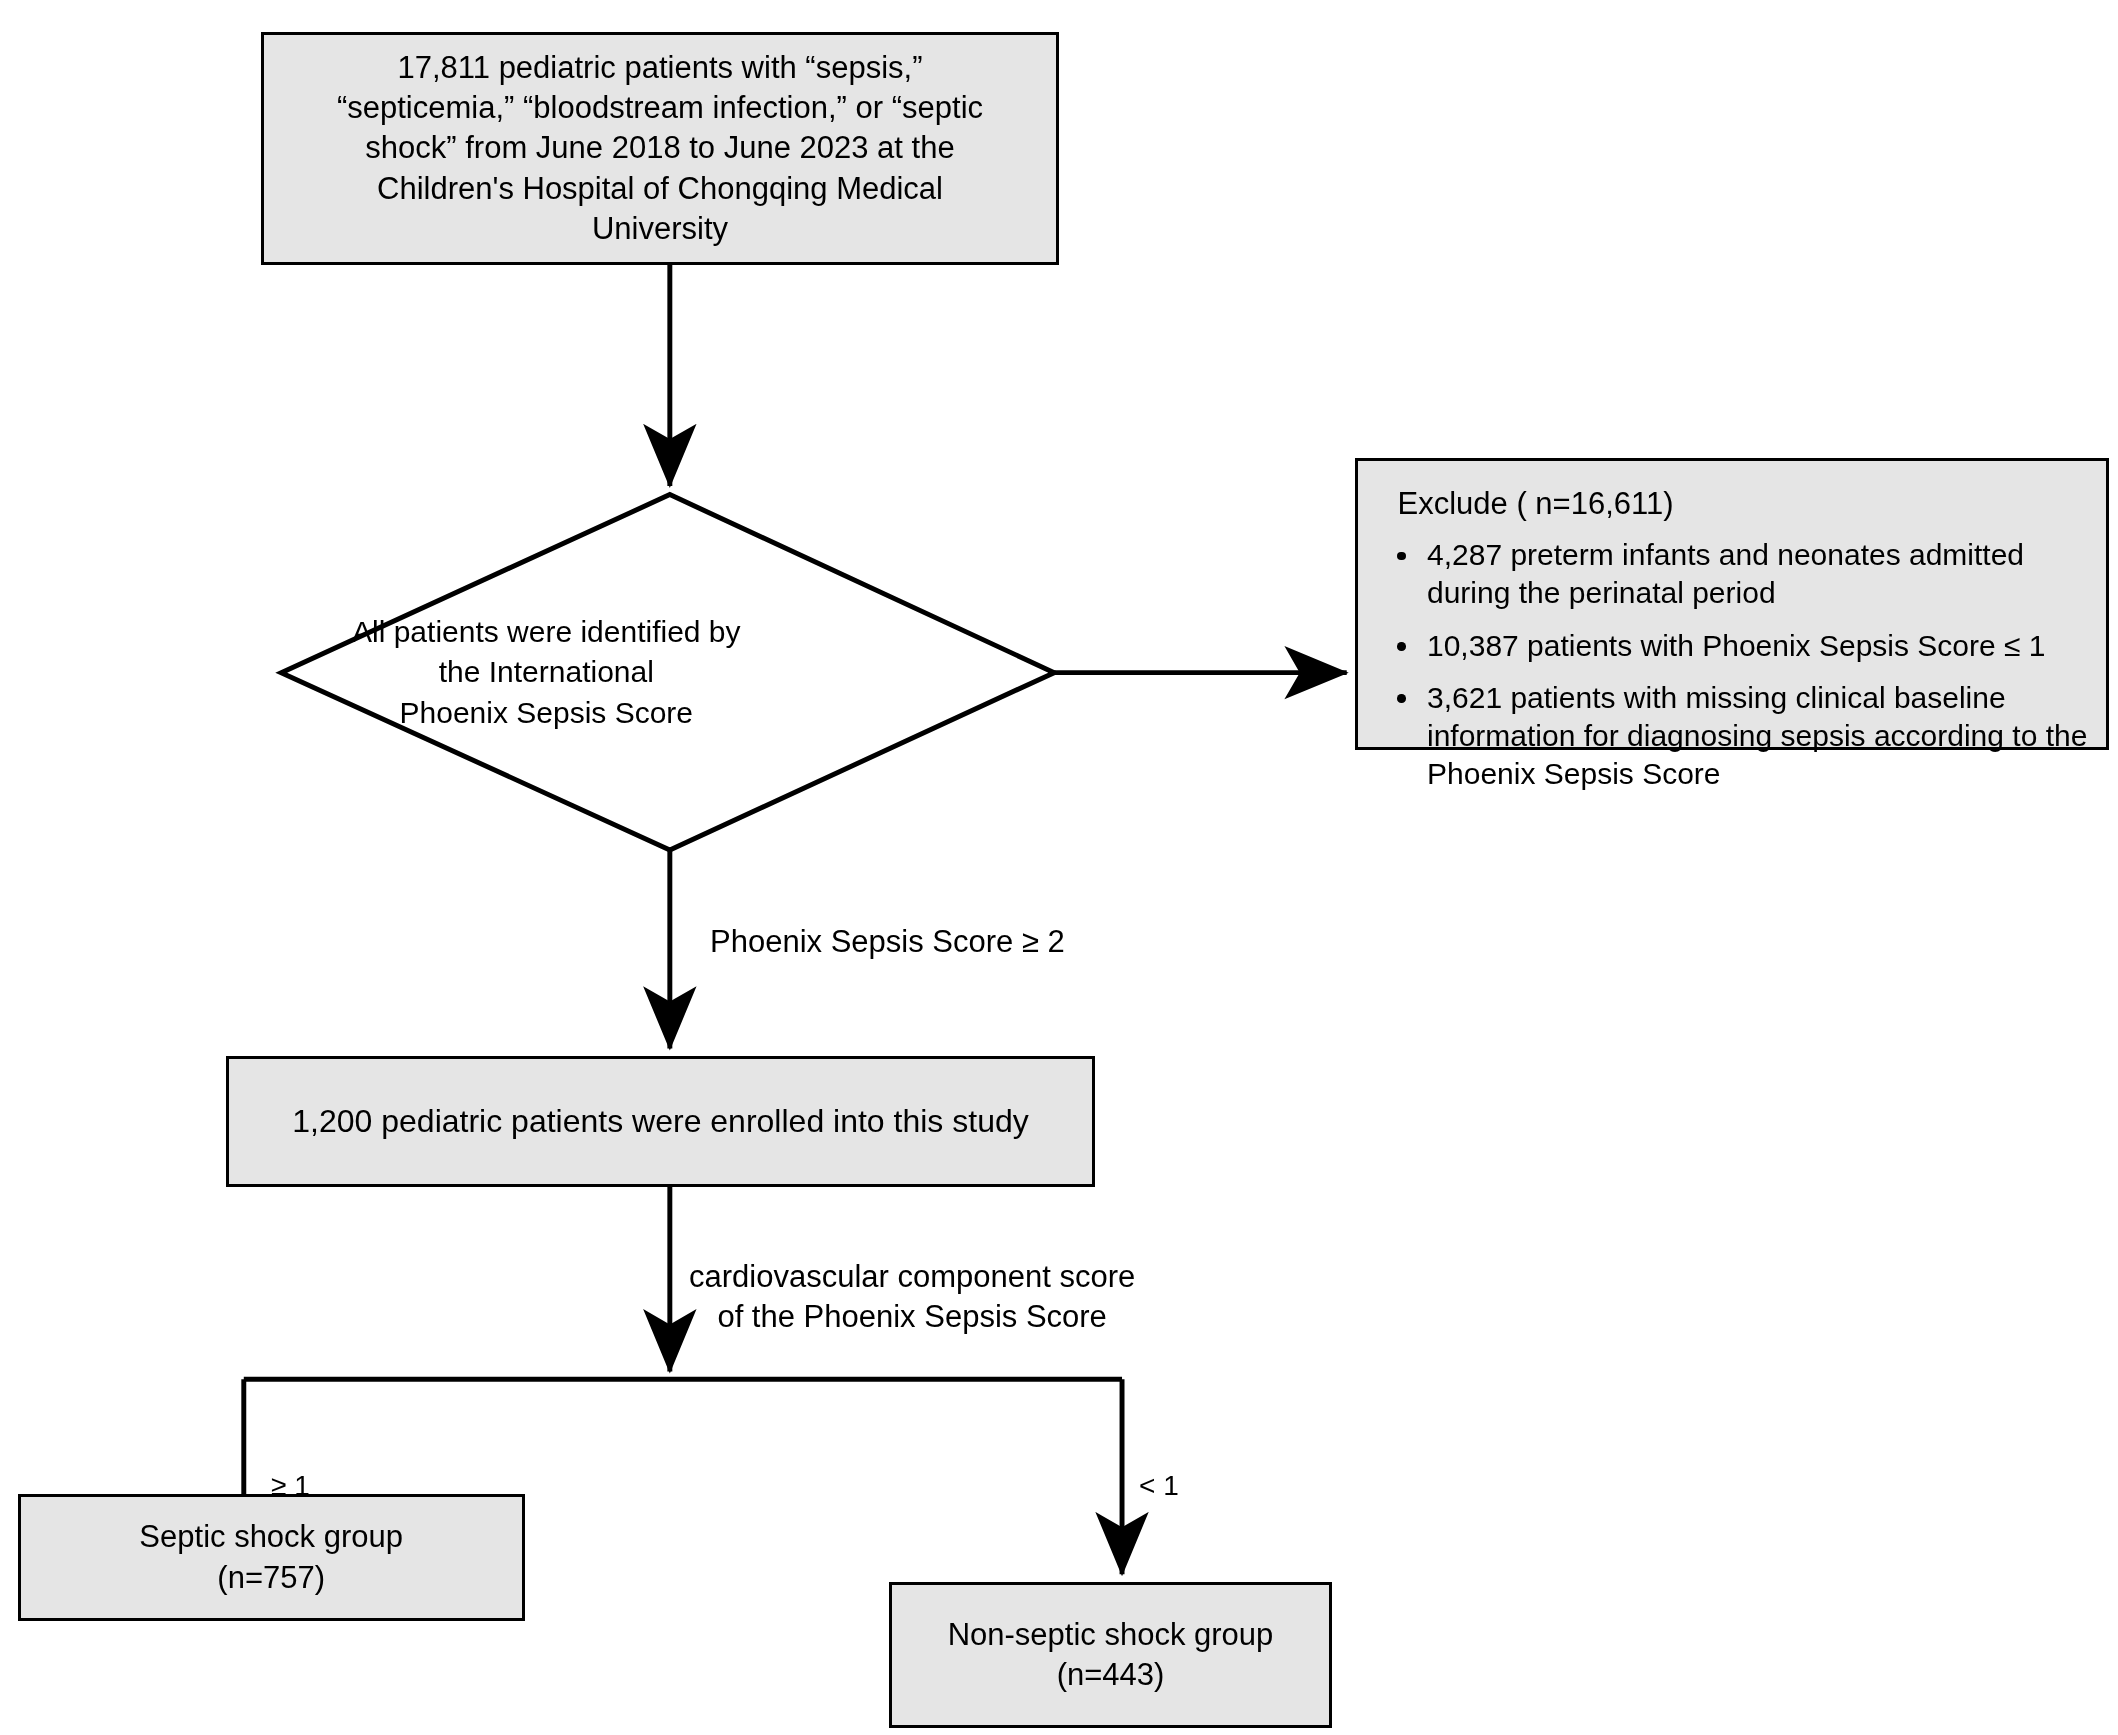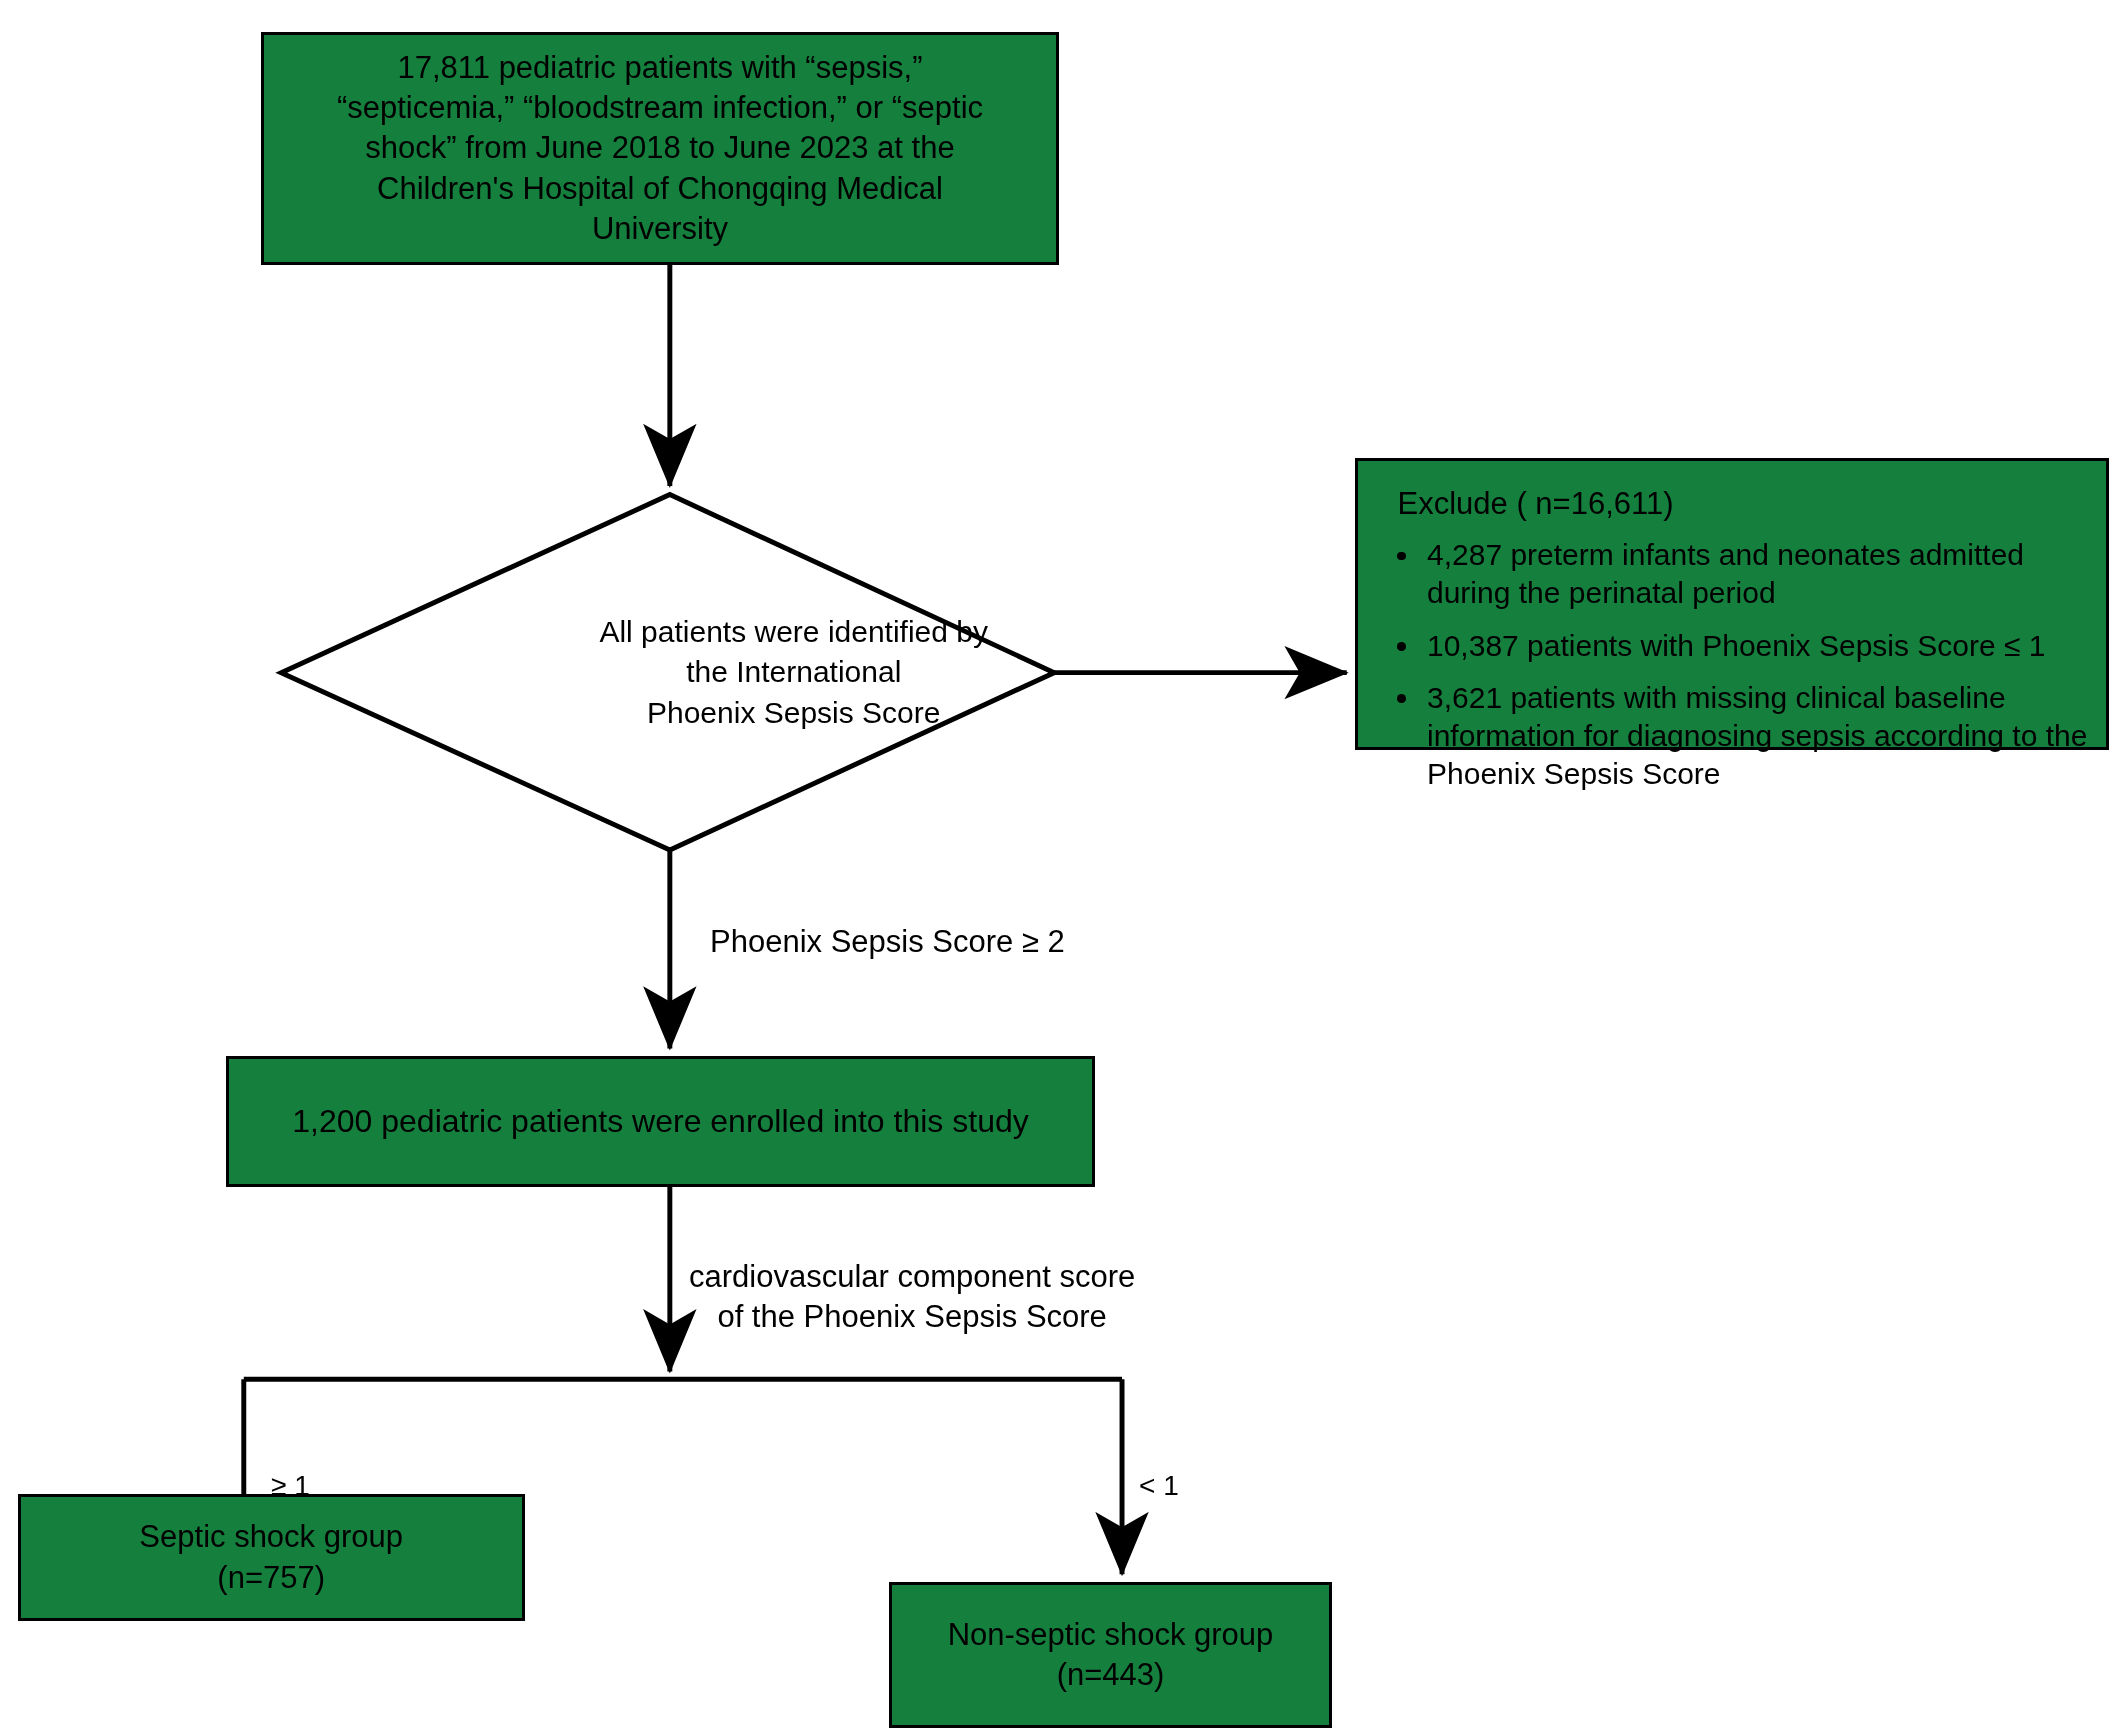--- a/index.html
+++ b/index.html
@@ -22,42 +22,42 @@
     position: absolute;
     left: 0;
     top: 0;
     width: 2119px;
     height: 1736px;
   }
   .node-box {
     position: absolute;
     box-sizing: border-box;
     border: 3.5px solid #000000;
-    background: #15803d;
+    background: #e5e5e5;
     display: flex;
     align-items: center;
     justify-content: center;
   }
   .node-text {
     text-align: center;
     line-height: 1.30;
     font-size: 30px;
     white-space: pre-line;
     color: #000000;
   }
   
   #box-source {
     left: 261px; top: 32px; width: 798px; height: 233px;
   }
   #box-source .node-text { font-size: 31px; line-height: 1.30; }
   
   #diamond-decision {
     position: absolute;
     left: 352px; top: 584px; width: 636px; height: 177px;
-    display: flex; align-items: center; justify-content: flex-end;
+    display: flex; align-items: center; justify-content: flex-start;
   }
   #diamond-decision .node-text { font-size: 30px; line-height: 1.34; }
   
   #box-exclude {
     left: 1355px; top: 458px; width: 754px; height: 292px;
     display: block;
     padding: 20px 12px 14px 24px;
   }
   .exclude-title {
     font-size: 31px;

